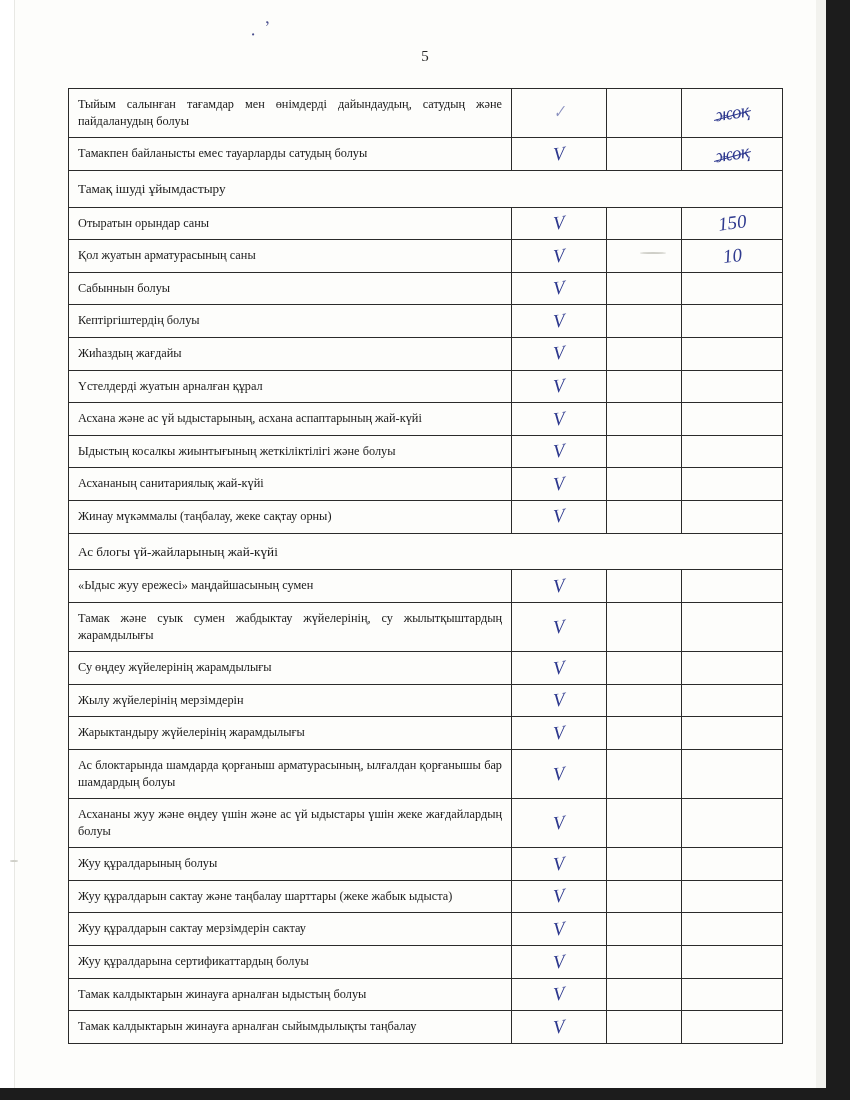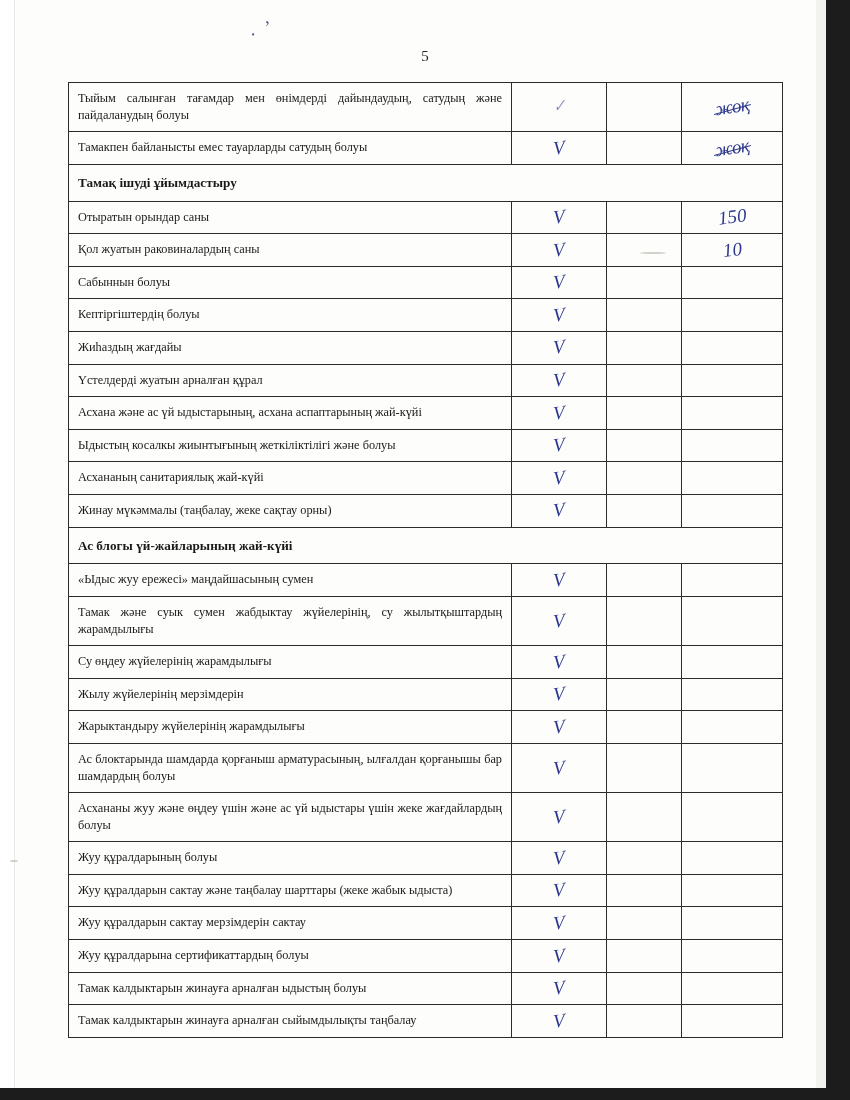--- a/index.html
+++ b/index.html
@@ -65,21 +65,21 @@
     color: #2a2f7a;
     font-family: "Liberation Serif", serif;
     letter-spacing: 3px;
     transform: rotate(-8deg);
     opacity: .85;
   }
 
   .doc-table {
     position: absolute;
     left: 68px;
-    top: 82px;
+    top: 88px;
     width: 714px;
     border-collapse: collapse;
     table-layout: fixed;
   }
   .doc-table td {
     border: 1px solid #2b2b2b;
     vertical-align: middle;
     padding: 7px 9px 8px 9px;
     font-size: 12.3px;
     line-height: 1.35;
@@ -88,21 +88,21 @@
   td.c-label {
     text-align: justify;
     text-align-last: left;
   }
   td.c-mark, td.c-blank, td.c-note {
     padding: 0;
     text-align: center;
     vertical-align: middle;
   }
   .row-section td {
-    font-weight: bold;
+    font-weight: normal;
     font-size: 13.2px;
     padding-top: 9px;
     padding-bottom: 9px;
   }
   .check {
     display: inline-block;
     font-family: "Liberation Serif", serif;
     color: #2f3a8f;
     font-size: 19px;
     font-style: italic;
@@ -188,21 +188,21 @@
       <tr class="row-section">
         <td class="c-label" colspan="4">Тамақ ішуді ұйымдастыру</td>
       </tr>
       <tr>
         <td class="c-label">Отыратын орындар саны</td>
         <td class="c-mark"><span class="check">V</span></td>
         <td class="c-blank"></td>
         <td class="c-note"><span class="hand-num">150</span></td>
       </tr>
       <tr>
-        <td class="c-label">Қол жуатын раковиналардың саны</td>
+        <td class="c-label">Қол жуатын арматурасының саны</td>
         <td class="c-mark"><span class="check">V</span></td>
         <td class="c-blank"></td>
         <td class="c-note"><span class="hand-num">10</span></td>
       </tr>
       <tr>
         <td class="c-label">Сабыннын болуы</td>
         <td class="c-mark"><span class="check">V</span></td>
         <td class="c-blank"></td>
         <td class="c-note"></td>
       </tr>

